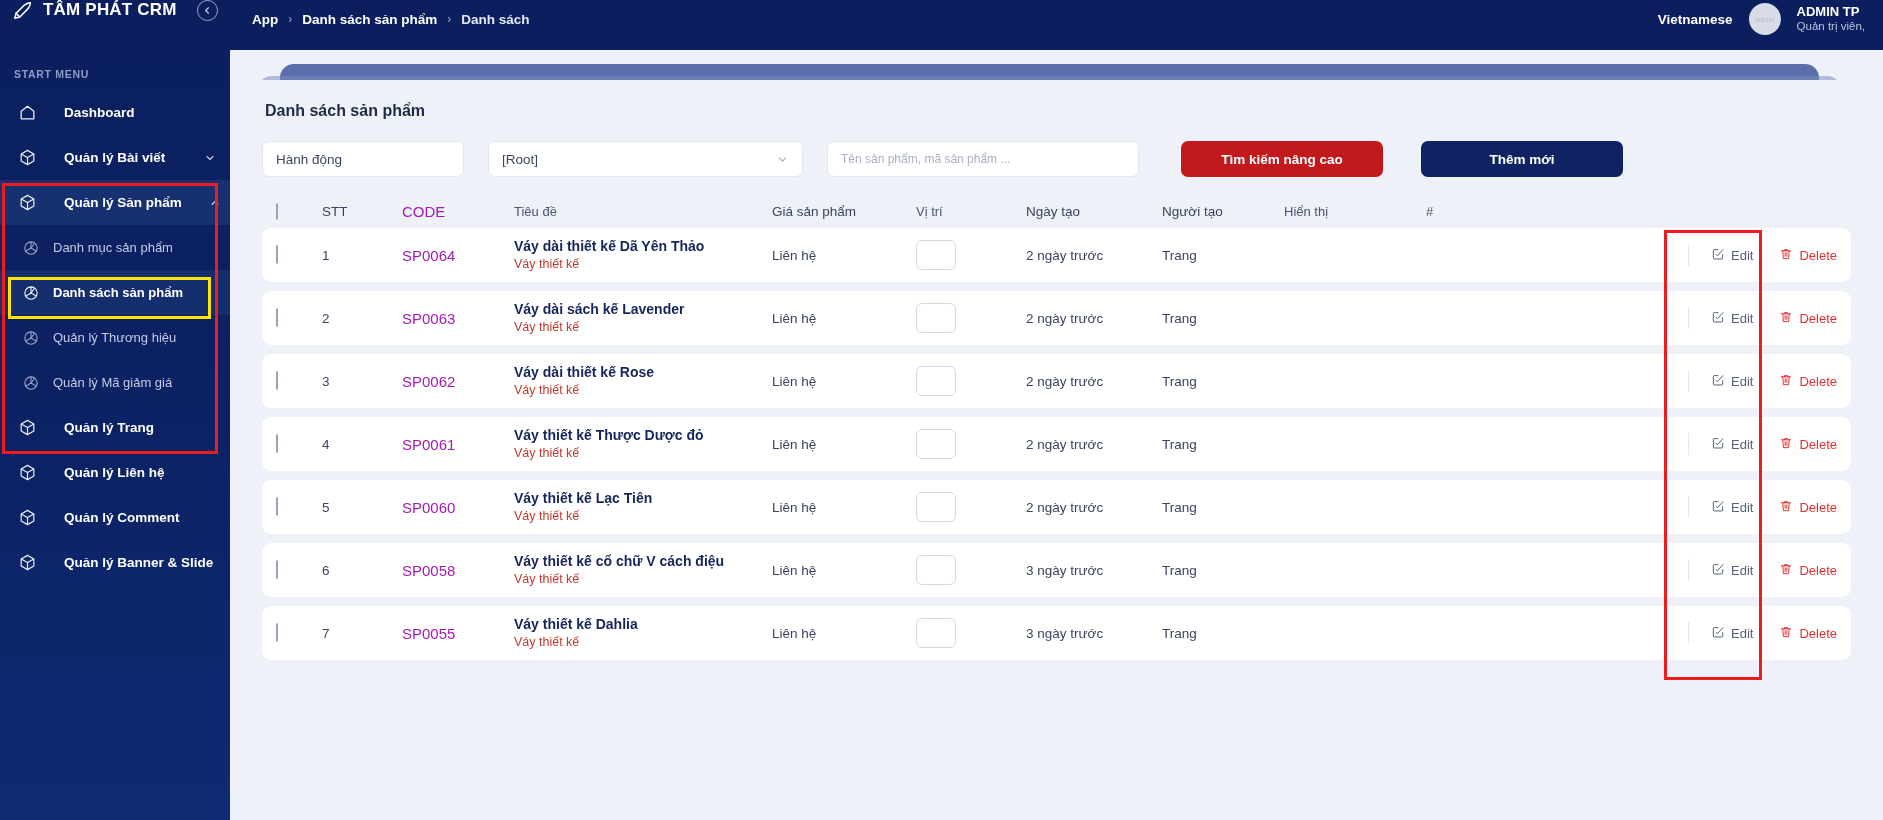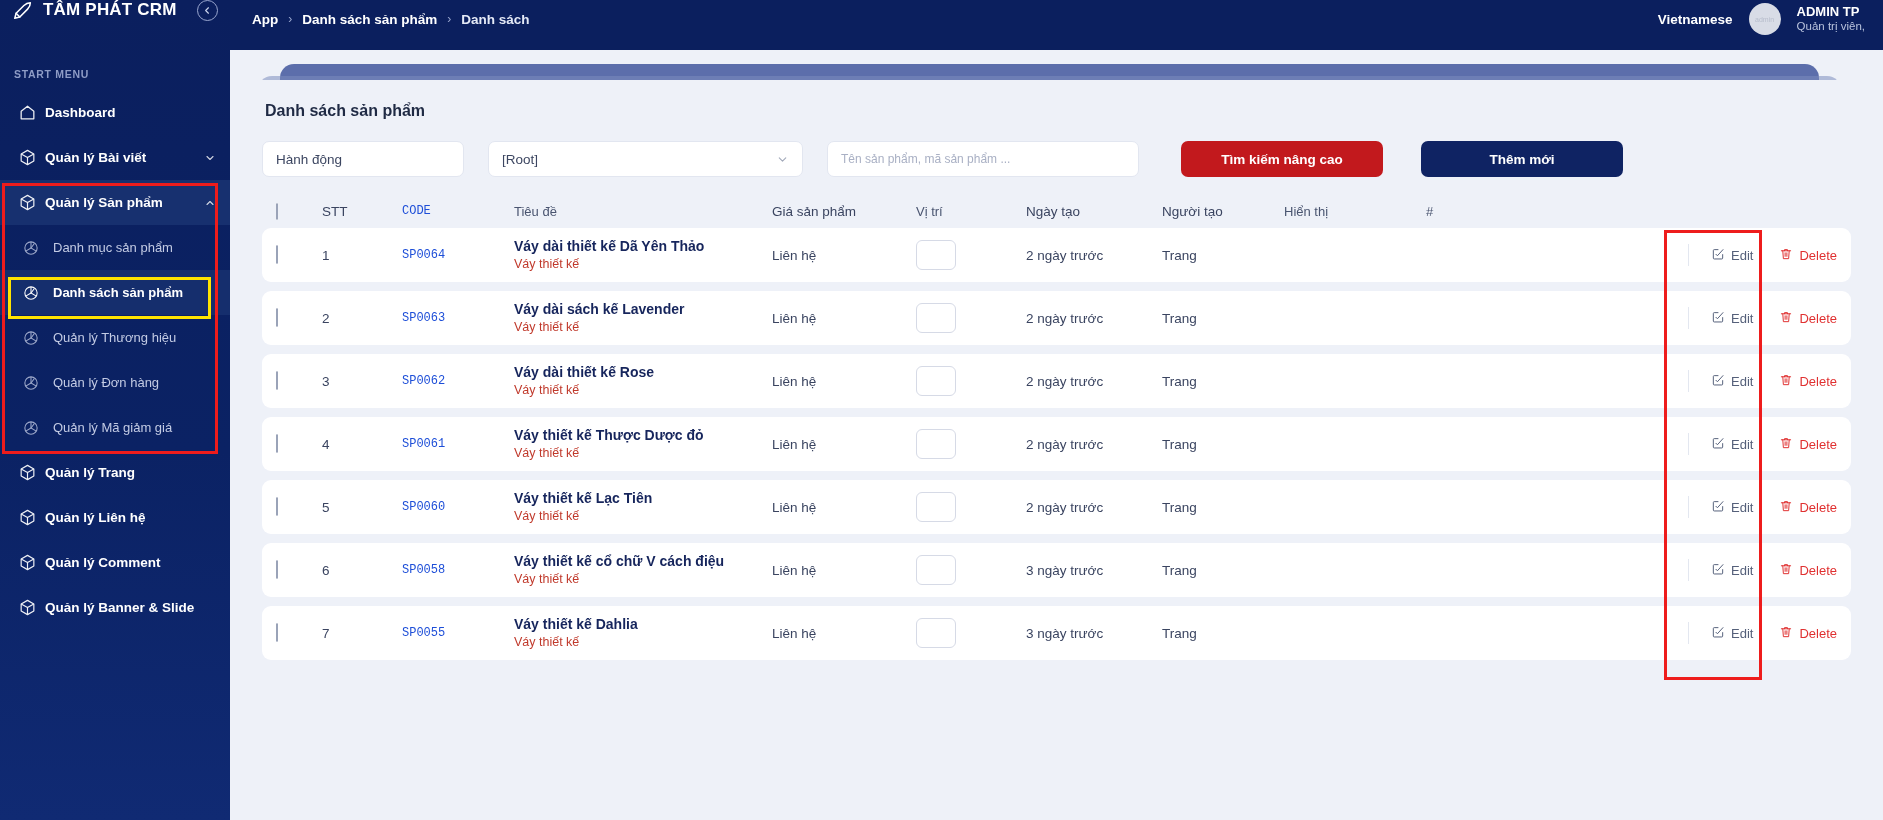--- a/index.html
+++ b/index.html
@@ -32,21 +32,21 @@
     border: 1.3px solid #9aa7cf; color: #cfd7ee;
     display: flex; align-items: center; justify-content: center;
     font-size: 11px; cursor: pointer; flex: 0 0 21px;
   }
   .menu-caption {
     color: #8e9cc6; font-size: 10.5px; font-weight: bold;
     letter-spacing: .7px; padding: 18px 0 10px 14px; text-transform: uppercase;
   }
   .nav { list-style: none; }
   .nav-item {
-    display: flex; align-items: center; gap: 8px;
+    display: flex; align-items: center; gap: 27px;
     padding: 0 14px 0 18px; height: 45px;
     color: #ffffff; font-size: 13.5px; font-weight: bold;
     cursor: pointer; position: relative; white-space: nowrap;
   }
   .nav-item .ico { width: 19px; height: 19px; flex: 0 0 19px; opacity: .93; }
   .nav-item .chev {
     margin-left: auto; width: 12px; height: 12px; opacity: .8; flex: 0 0 12px;
   }
   .nav-item.open { background: #17306f; }
   .nav-sub {
@@ -154,21 +154,21 @@
     font-size: 13px; color: #4a5570; padding: 0 14px;
   }
   .rows { position: relative; }
   .trow {
     display: flex; align-items: center; height: 54px;
     background: #ffffff; border-radius: 9px; margin-bottom: 9px;
     padding: 0 14px;
   }
   .c-check { width: 46px; flex: 0 0 46px; }
   .c-stt   { width: 80px; flex: 0 0 80px; font-size: 13.5px; color: #3a4460; }
-  .c-code  { width: 112px; flex: 0 0 112px; font-size: 12px; color: #1d4ed8; font-family: Liberation Mono, monospace; }
+  .c-code  { width: 112px; flex: 0 0 112px; font-size: 15px; color: #a21caf; }
   .c-title { width: 258px; flex: 0 0 258px; }
   .c-price { width: 144px; flex: 0 0 144px; font-size: 13.5px; color: #3a4460; }
   .c-pos   { width: 110px; flex: 0 0 110px; }
   .c-date  { width: 136px; flex: 0 0 136px; font-size: 13.5px; color: #3a4460; }
   .c-user  { width: 122px; flex: 0 0 122px; font-size: 13.5px; color: #3a4460; }
   .c-show  { width: 128px; flex: 0 0 128px; }
   .c-act   { flex: 1; display: flex; align-items: center; justify-content: flex-end; gap: 0; }
 
   .cbox {
     width: 17px; height: 17px; border: 1.4px solid #9aa3b8;
@@ -295,31 +295,20 @@
           <svg viewBox="0 0 24 24" fill="none" stroke="currentColor" stroke-width="1.4">
               <circle cx="12" cy="12" r="8.2"></circle>
               <path d="M12 3.8 L12 12 L19 16.2"></path>
               <path d="M12 12 L5 16.2"></path>
               <path d="M12 12 L16.5 6"></path>
             </svg>
         </span>
         <span>Quản lý Thương hiệu</span>
       </li>
 
-      <li class="nav-sub">
-        <span class="ico">
-          <svg viewBox="0 0 24 24" fill="none" stroke="currentColor" stroke-width="1.4">
-              <circle cx="12" cy="12" r="8.2"></circle>
-              <path d="M12 3.8 L12 12 L19 16.2"></path>
-              <path d="M12 12 L5 16.2"></path>
-              <path d="M12 12 L16.5 6"></path>
-            </svg>
-        </span>
-        <span>Quản lý Đơn hàng</span>
-      </li>
 
       <li class="nav-sub">
         <span class="ico">
           <svg viewBox="0 0 24 24" fill="none" stroke="currentColor" stroke-width="1.4">
               <circle cx="12" cy="12" r="8.2"></circle>
               <path d="M12 3.8 L12 12 L19 16.2"></path>
               <path d="M12 12 L5 16.2"></path>
               <path d="M12 12 L16.5 6"></path>
             </svg>
         </span>

